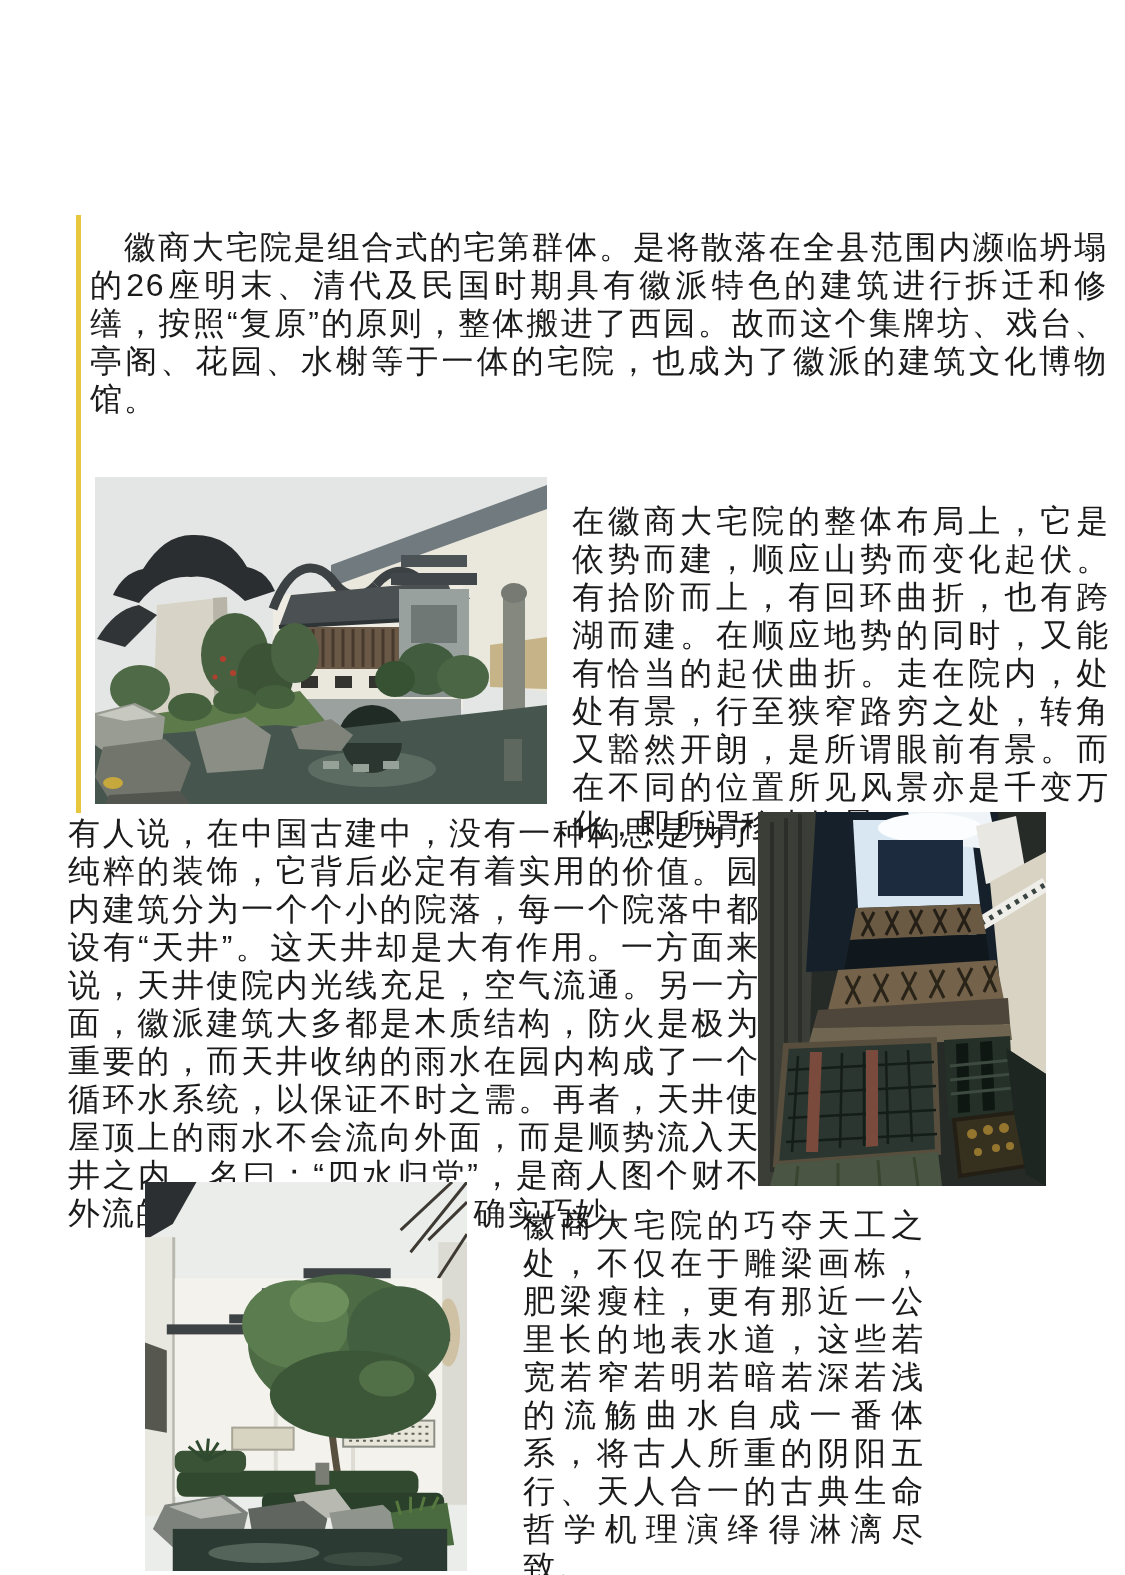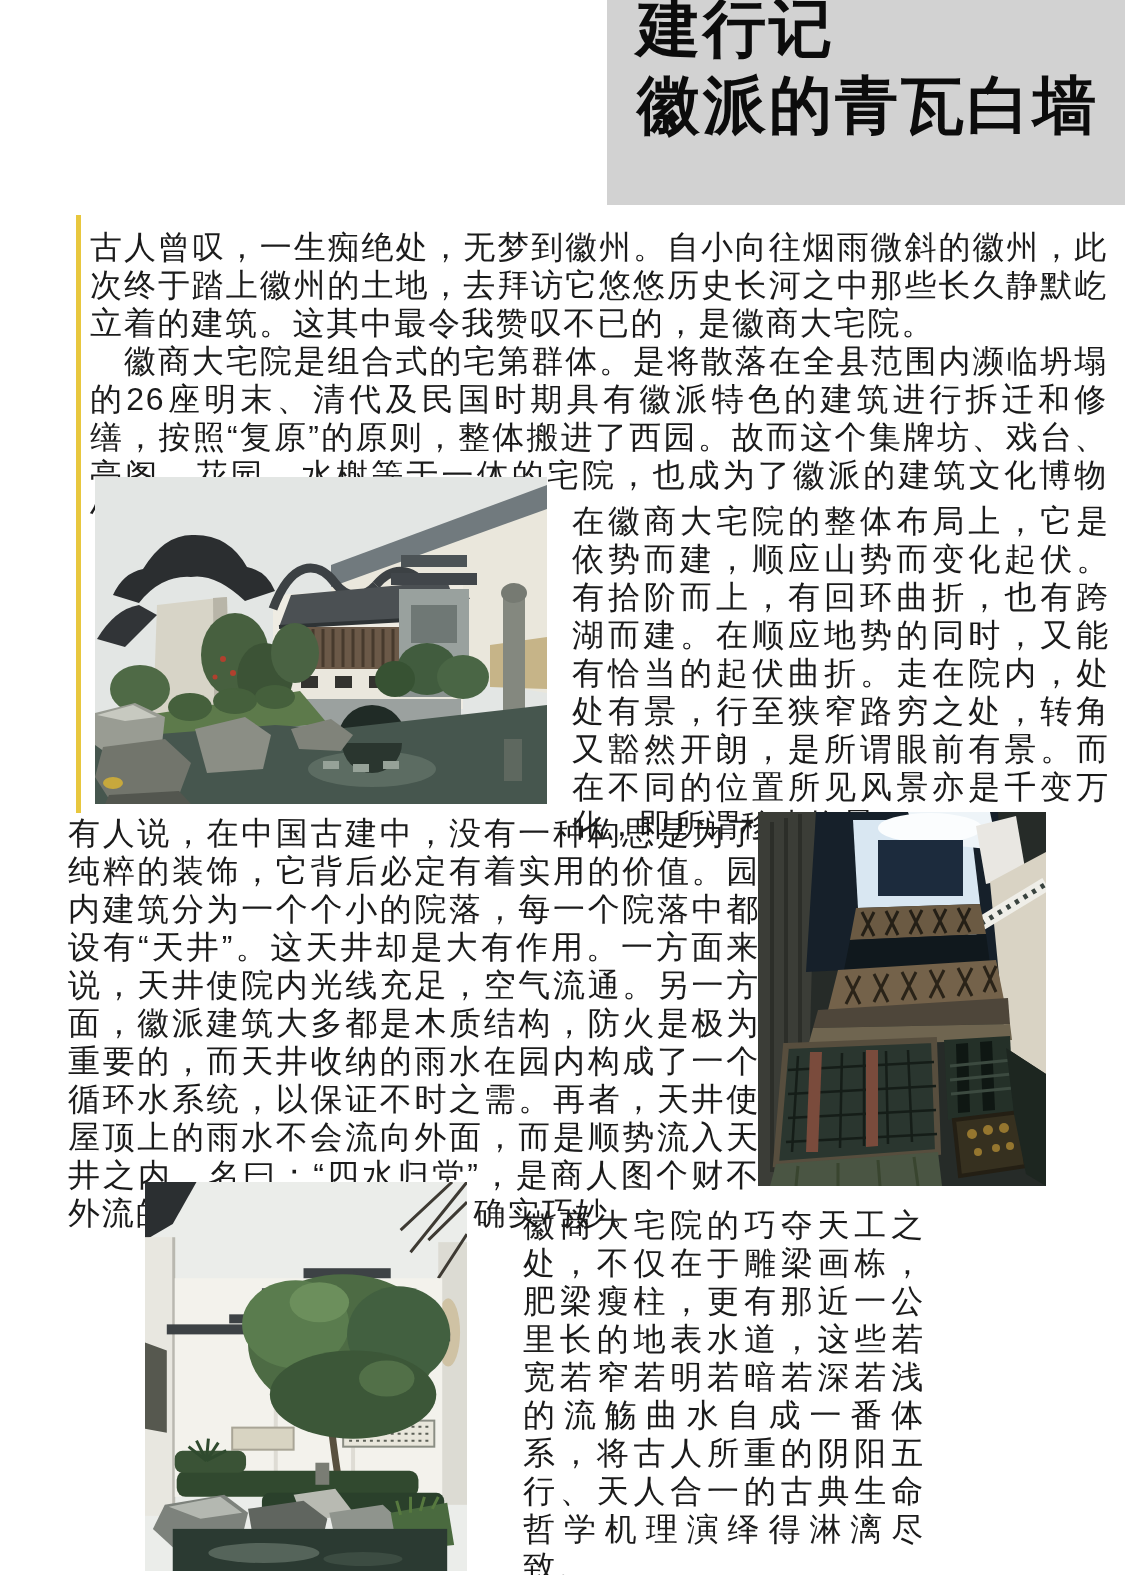--- a/index.html
+++ b/index.html
@@ -28,31 +28,24 @@
   .para p{margin:0;}
   .para p.indent{text-indent:34px;}
   .photo{position:absolute;overflow:hidden;}
   .photo svg{display:block;width:100%;height:100%;}
 </style>
 </head>
 <body>
 
 <div class="page">
 
-  <div class="header-box">
-    <div class="header-title">
-      <div>建行记</div>
-      <div>徽派的青瓦白墙</div>
-    </div>
-  </div>
 
   <div class="accent-bar"></div>
 
   <div class="para" style="left:90px;top:228px;width:1018px;">
-    <p>古人曾叹，一生痴绝处，无梦到徽州。自小向往烟雨微斜的徽州，此次终于踏上徽州的土地，去拜访它悠悠历史长河之中那些长久静默屹立着的建筑。这其中最令我赞叹不已的，是徽商大宅院。</p>
     <p class="indent">徽商大宅院是组合式的宅第群体。是将散落在全县范围内濒临坍塌的26座明末、清代及民国时期具有徽派特色的建筑进行拆迁和修缮，按照“复原”的原则，整体搬进了西园。故而这个集牌坊、戏台、亭阁、花园、水榭等于一体的宅院，也成为了徽派的建筑文化博物馆。</p>
   </div>
 
   <div class="photo" style="left:95px;top:477px;width:452px;height:327px;" role="img" aria-label="徽商大宅院庭院：白墙黛瓦、拱洞水榭与池塘">
     <svg viewBox="0 0 452 327" preserveAspectRatio="none">
       <rect width="452" height="327" fill="#e3e6e4"></rect>
 
       <polygon points="236,96 452,14 452,216 236,178" fill="#eae7dc"></polygon>
       <polygon points="236,88 452,8 452,32 236,110" fill="#717a7e"></polygon>
       <polygon points="395,168 452,160 452,212 395,210" fill="#c6b488"></polygon>

